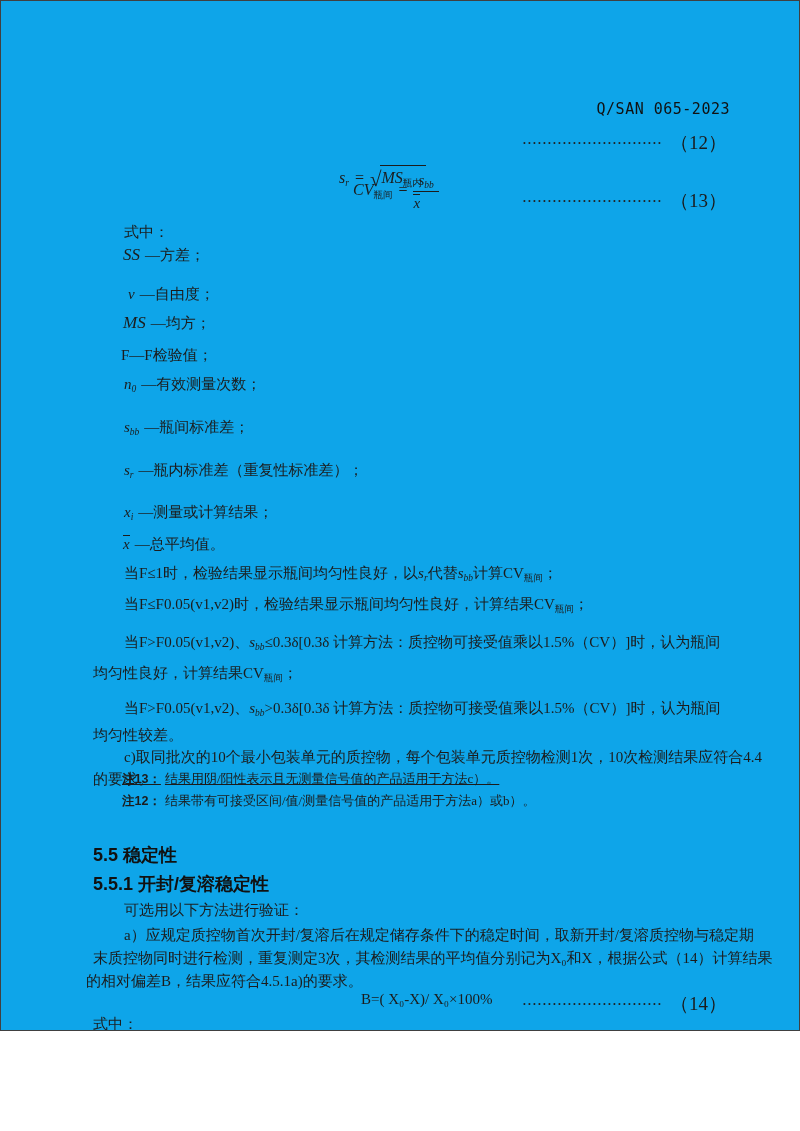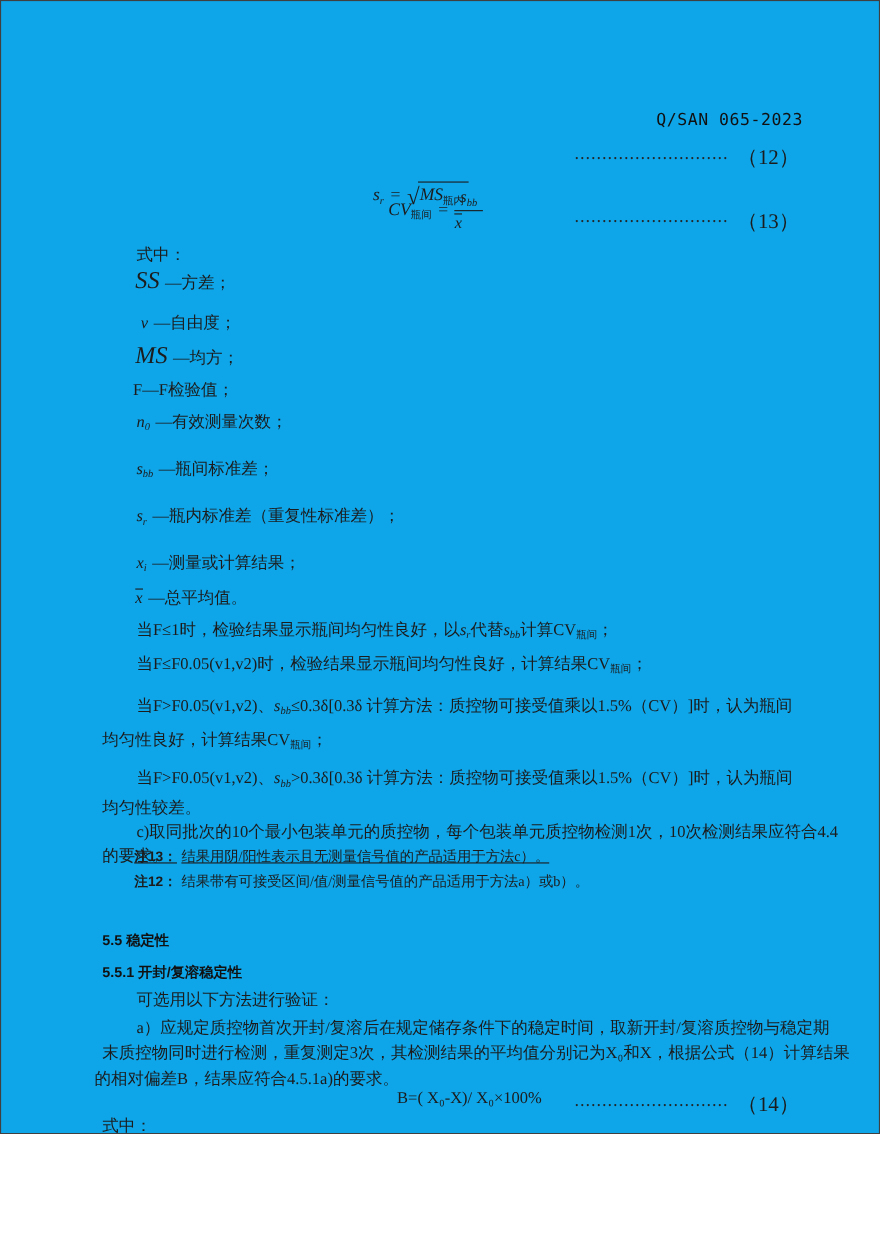--- a/index.html
+++ b/index.html
@@ -44,32 +44,32 @@
 
   .leader{
     position:absolute;right:72px;
     display:flex;align-items:center;gap:7px;
   }
   .dots{font-size:8px;letter-spacing:2.2px;color:#222;}
   .fnum{font-size:19px;font-family:"Liberation Serif",serif;}
 
   
   .def-sym{font-style:italic;font-size:15px;}
-  .def-sym.big{font-size:22px;margin-top:36px;}
+  .def-sym.big{font-size:17px;margin-top:36px;}
   .def-sym.upright{font-style:normal;}
   .def-desc{margin-left:5px;}
 
   
   .note{font-size:13px;}
   .note-label{font-weight:bold;font-family:"Liberation Sans",sans-serif;font-size:12.5px;margin-right:4px;}
 
   
   .heading{
     font-family:"Liberation Sans",sans-serif;
-    font-weight:bold;font-size:13px;color:#111;
+    font-weight:bold;font-size:18px;color:#111;
   }
 
   .pagenum{position:absolute;left:714px;top:1096px;font-size:14px;}
 </style>
 </head>
 <body>
 
 <div class="page">
 
   <div class="doc-code">Q/SAN 065-2023</div>

